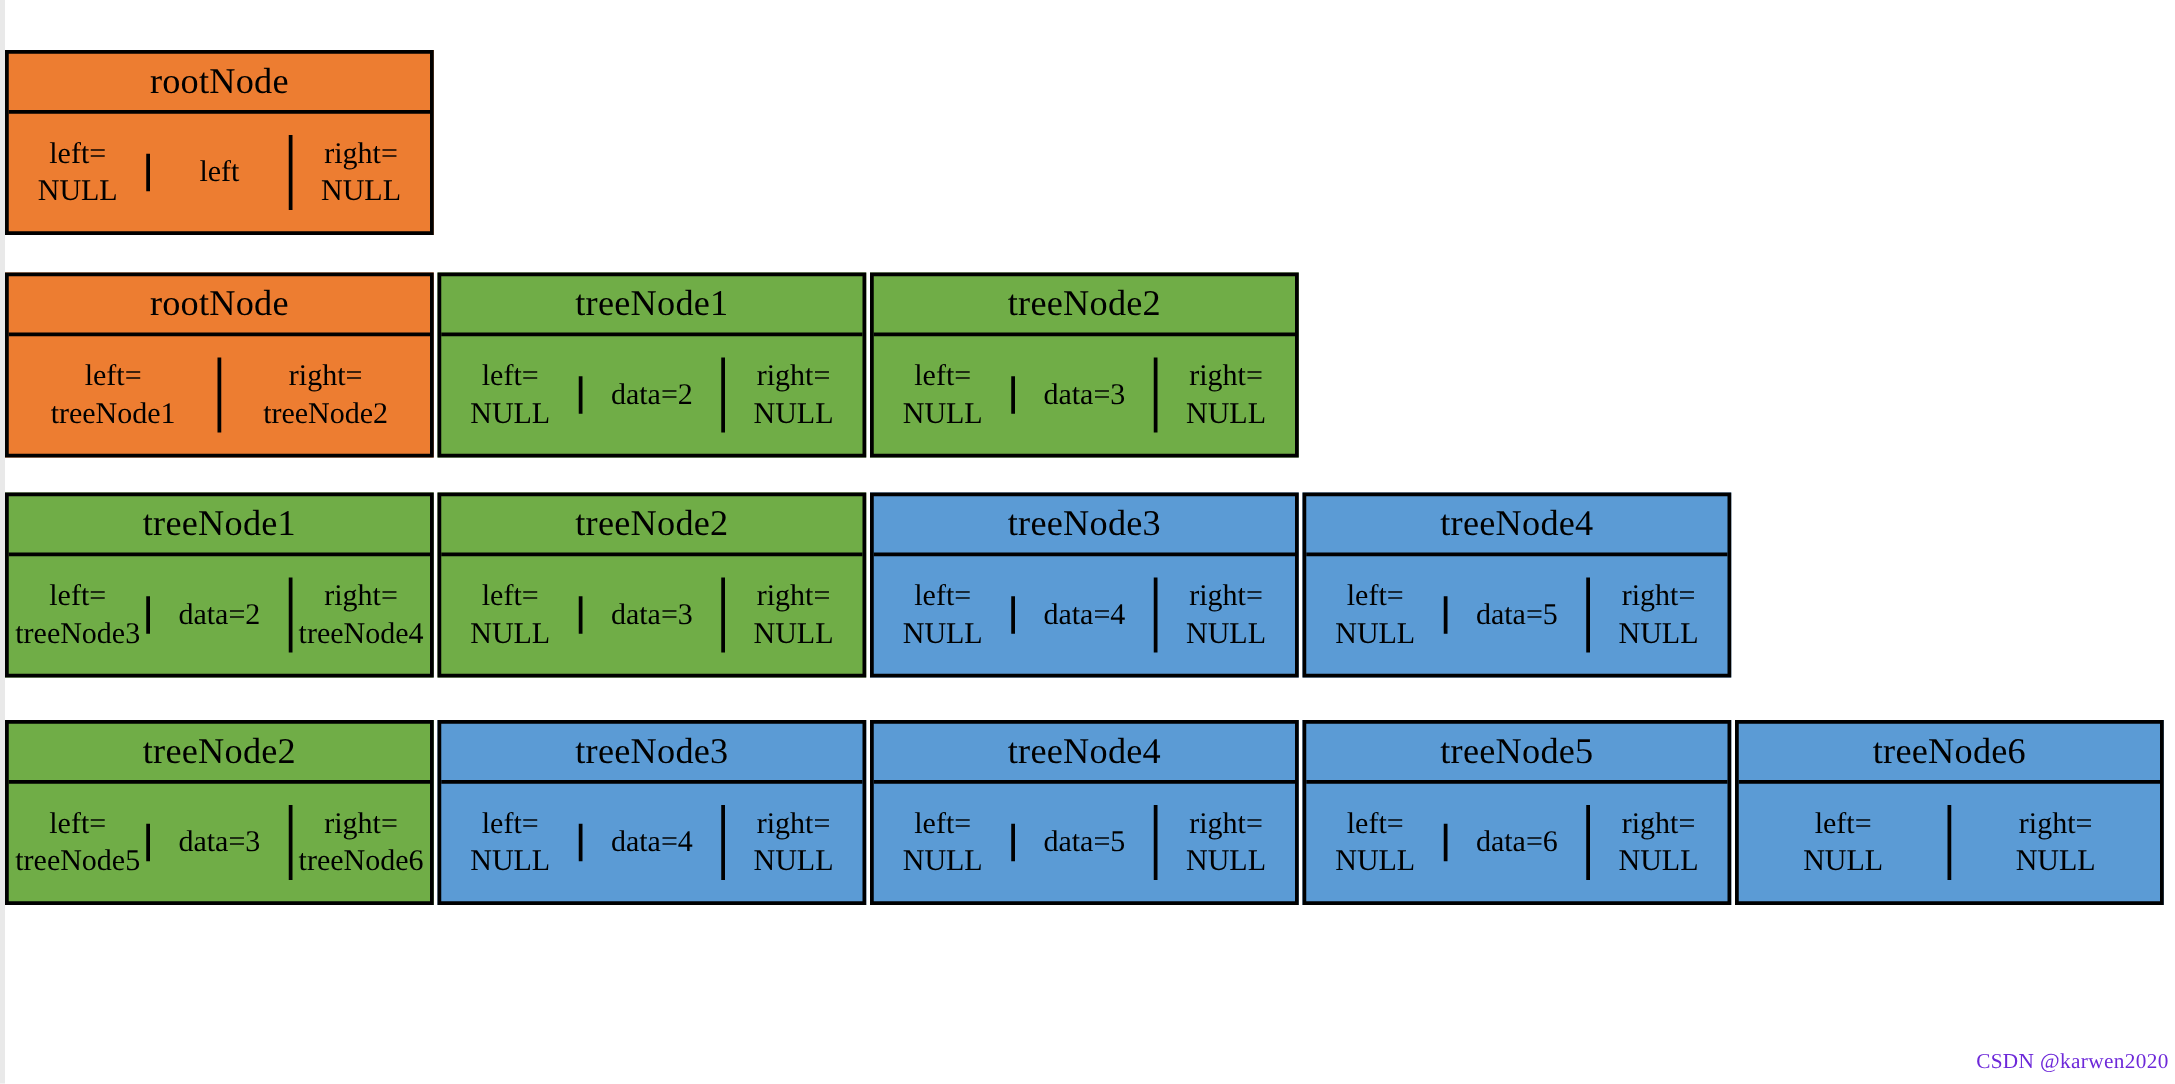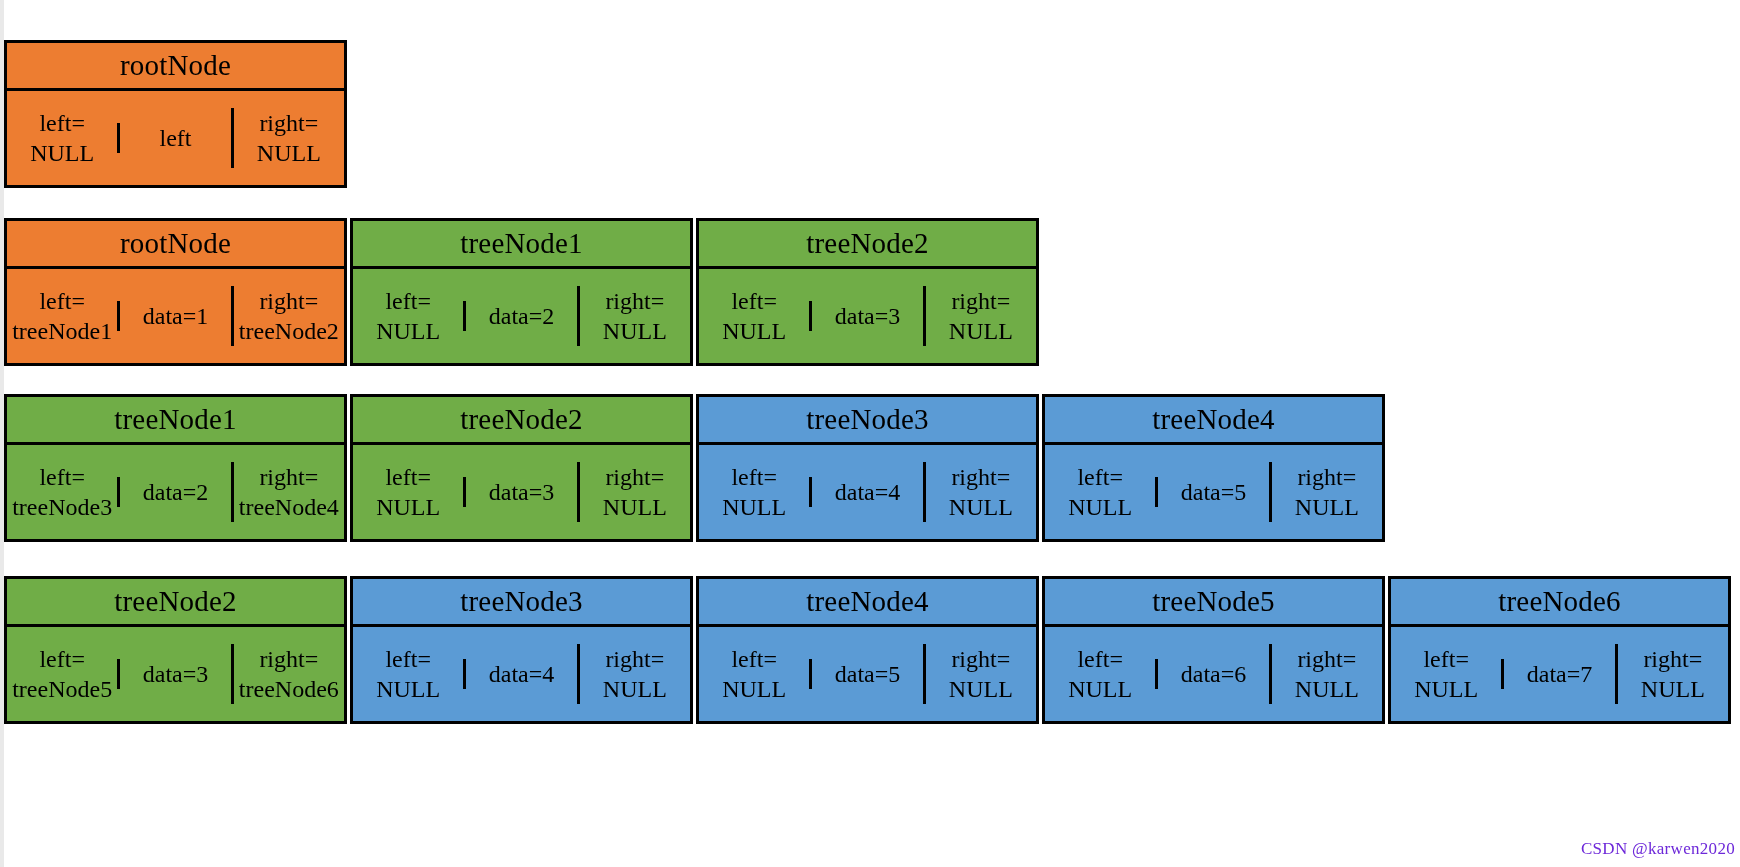--- a/index.html
+++ b/index.html
@@ -103,23 +103,20 @@
       </div>
       <div class="row">
         <div class="node" style="background: rgb(237, 125, 49); border-color: rgb(0, 0, 0);">
           <div class="node-title">rootNode</div>
           <div class="node-body">
             <div class="cell">
               <div class="cell-line">left=</div>
               <div class="cell-line">treeNode1</div>
             </div>
             <div class="cell">
-              <div class="cell-line">data=1</div>
-            </div>
-            <div class="cell">
               <div class="cell-line">right=</div>
               <div class="cell-line">treeNode2</div>
             </div>
           </div>
         </div>
         <div class="node" style="background: rgb(112, 173, 71); border-color: rgb(0, 0, 0);">
           <div class="node-title">treeNode1</div>
           <div class="node-body">
             <div class="cell">
               <div class="cell-line">left=</div>
@@ -281,23 +278,20 @@
               <div class="cell-line">NULL</div>
             </div>
           </div>
         </div>
         <div class="node" style="background: rgb(91, 155, 213); border-color: rgb(0, 0, 0);">
           <div class="node-title">treeNode6</div>
           <div class="node-body">
             <div class="cell">
               <div class="cell-line">left=</div>
               <div class="cell-line">NULL</div>
-            </div>
-            <div class="cell">
-              <div class="cell-line">data=7</div>
             </div>
             <div class="cell">
               <div class="cell-line">right=</div>
               <div class="cell-line">NULL</div>
             </div>
           </div>
         </div>
       </div>
     </div>
   <div class="watermark" style="color: #6d28d9;">CSDN @karwen2020</div>

